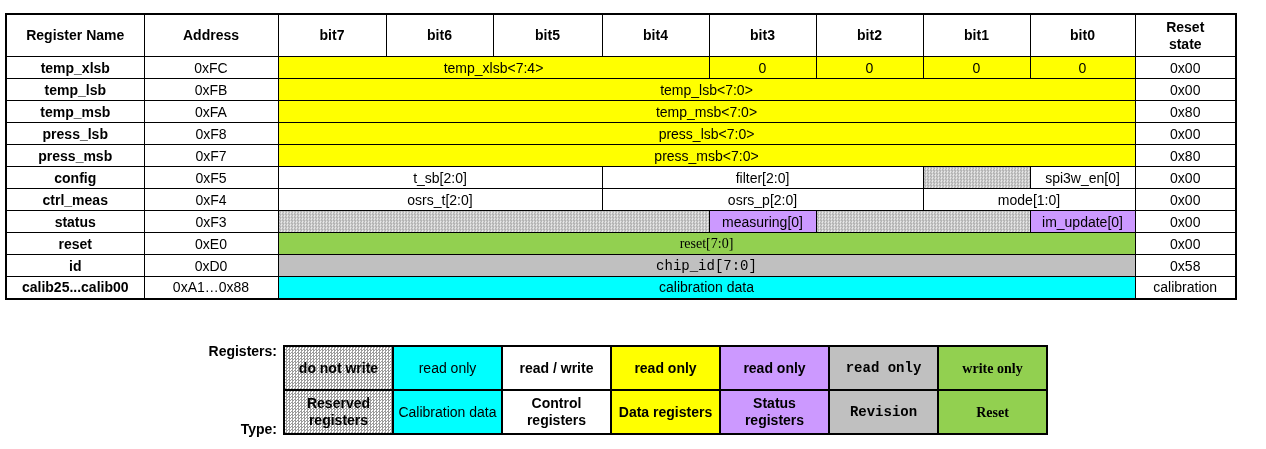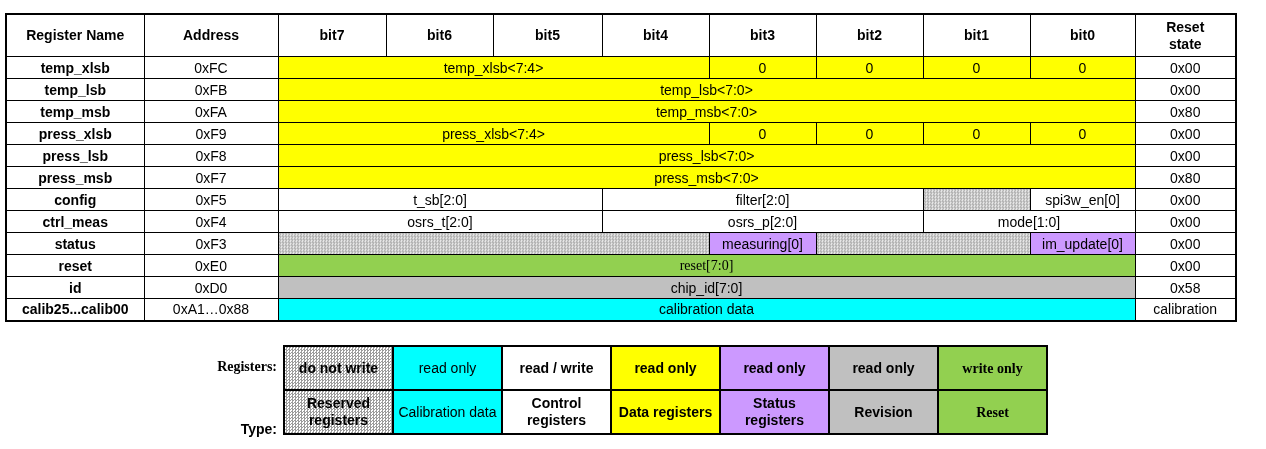--- a/index.html
+++ b/index.html
@@ -20,21 +20,21 @@
   #register-table thead th{
     font-weight:bold;height:41px;white-space:pre-line;line-height:17px;
   }
   #register-table tbody tr{height:22px;}
   #register-table td.regname{font-weight:bold;}
   
   .bg-yellow{background:var(--c-yellow);margin-top:23px;}
   .bg-cyan{background:var(--c-cyan);}
   .bg-green{background:var(--c-green);font-family:Liberation Serif, serif;}
   .bg-purple{background:var(--c-purple);}
-  .bg-gray{background:var(--c-gray);}
+  .bg-gray{background:var(--c-gray);font-family:Liberation Mono, monospace;}
   .bg-white{background:var(--c-white);}
   .bg-hatched{
     background:repeating-conic-gradient(#9c9c9c 0% 25%, #ffffff 0% 50%);
     background-size:3px 3px;
   }
   
   #legend-table{
     position:absolute;left:283px;top:345px;
     border-collapse:collapse;table-layout:fixed;
     border:2px solid #000;
@@ -43,21 +43,21 @@
     border:2px solid #000;width:103px;height:40px;
     text-align:center;vertical-align:middle;
     font-size:14px;line-height:17px;font-weight:bold;padding:1px 2px;
   }
   #legend-table td.regular{font-weight:normal;}
   .legend-label{
     position:absolute;left:120px;width:157px;height:44px;
     display:flex;align-items:center;justify-content:flex-end;
     font-size:14px;font-weight:bold;
   }
-  #registers-label{top:345px;font-family:Liberation Serif, serif;}
+  #registers-label{top:329px;}
   #type-label{top:407px;text-align:right;}
 </style>
 </head>
 <body>
 
 <table id="register-table">
   <colgroup>
       <col style="width: 138px;">
       <col style="width: 134px;">
       <col style="width: 108px;">
@@ -101,30 +101,20 @@
         <td class="regname">temp_lsb</td>
         <td>0xFB</td>
         <td class="bg-yellow" colspan="8">temp_lsb&lt;7:0&gt;</td>
         <td>0x00</td>
       </tr>
       <tr>
         <td class="regname">temp_msb</td>
         <td>0xFA</td>
         <td class="bg-yellow" colspan="8">temp_msb&lt;7:0&gt;</td>
         <td>0x80</td>
-      </tr>
-      <tr>
-        <td class="regname">press_xlsb</td>
-        <td>0xF9</td>
-        <td class="bg-yellow" colspan="4">press_xlsb&lt;7:4&gt;</td>
-        <td class="bg-yellow" colspan="1">0</td>
-        <td class="bg-yellow" colspan="1">0</td>
-        <td class="bg-yellow" colspan="1">0</td>
-        <td class="bg-yellow" colspan="1">0</td>
-        <td>0x00</td>
       </tr>
       <tr>
         <td class="regname">press_lsb</td>
         <td>0xF8</td>
         <td class="bg-yellow" colspan="8">press_lsb&lt;7:0&gt;</td>
         <td>0x00</td>
       </tr>
       <tr>
         <td class="regname">press_msb</td>
         <td>0xF7</td>

